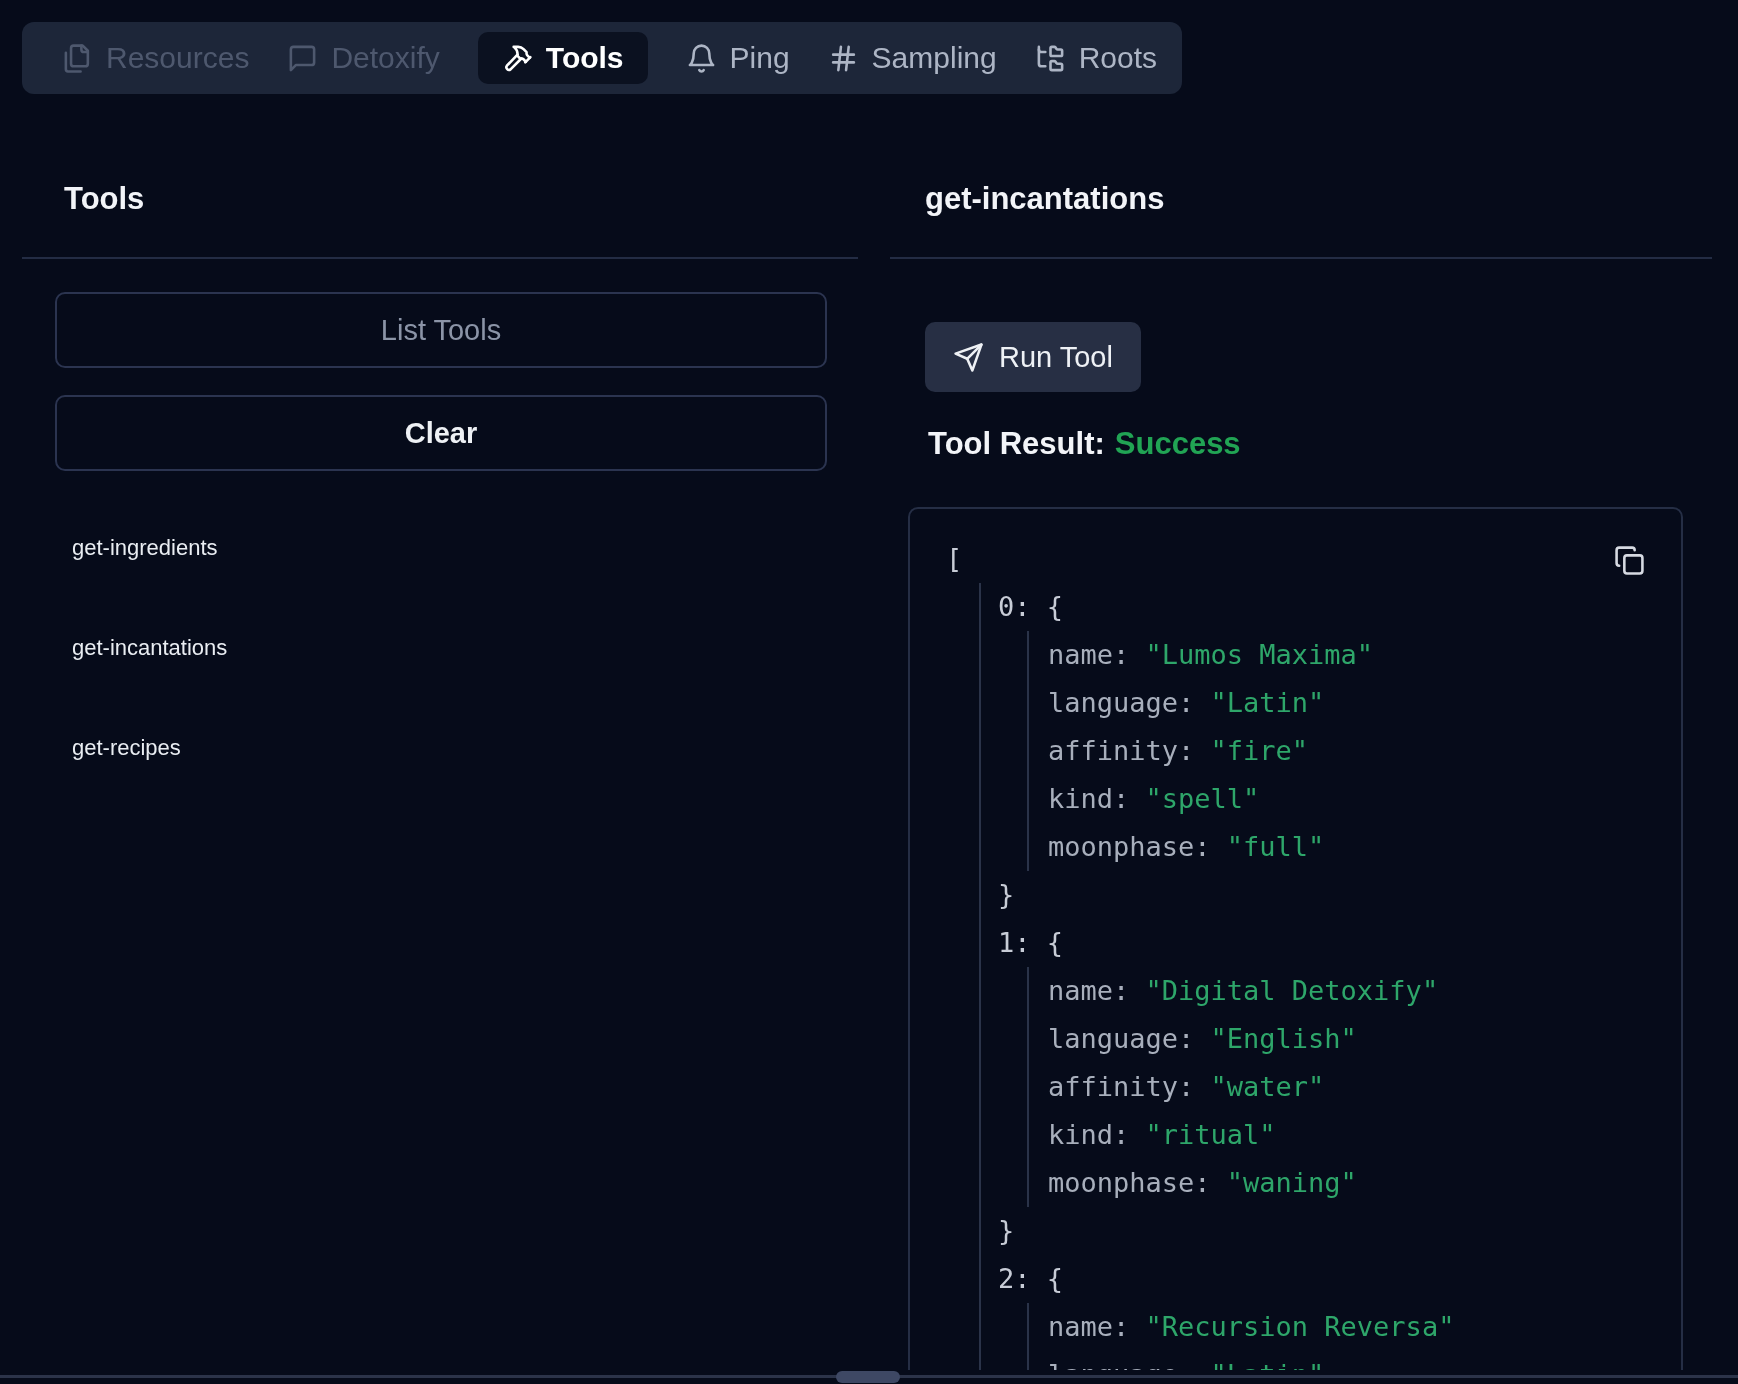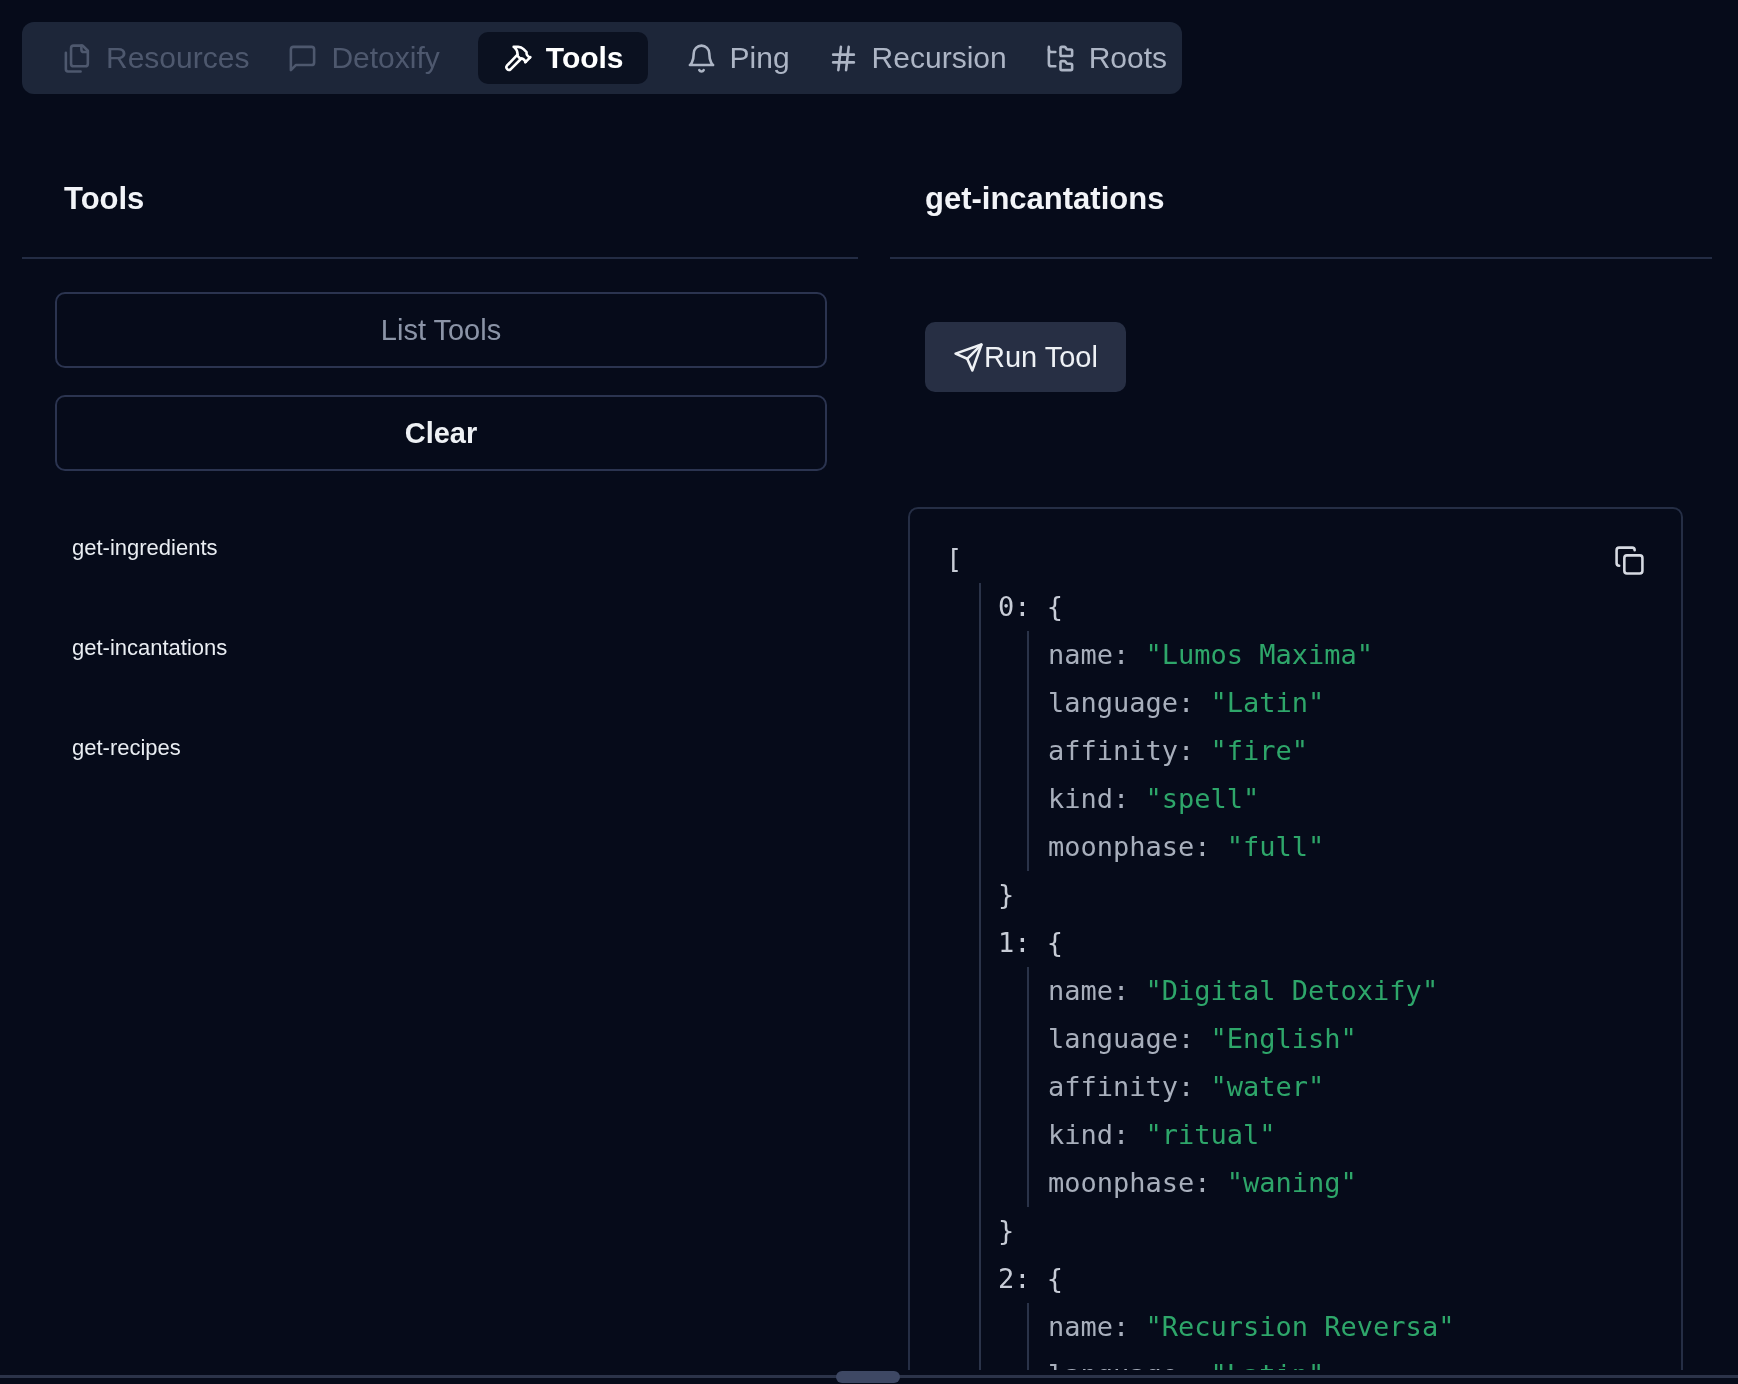--- a/index.html
+++ b/index.html
@@ -40,21 +40,21 @@
   .tool-item{position:absolute;left:50px;font-size:22px;line-height:40px;
     color:#e9edf2;cursor:pointer;}
   .tool-item.ti0{top:350px;}
   .tool-item.ti1{top:450px;}
   .tool-item.ti2{top:550px;}
 
   
   .run-btn{position:absolute;left:35px;top:144px;height:70px;padding:0 28px;
     background:var(--run-btn-bg,#272f44);border:none;border-radius:10px;
     color:var(--btn-fg,#eef1f5);font-family:inherit;font-size:29px;
-    display:flex;align-items:center;gap:0;cursor:pointer;}
+    display:flex;align-items:center;gap:15px;cursor:pointer;}
   .run-btn svg{width:31px;height:31px;}
   .result-line{position:absolute;left:38px;top:248px;font-size:31px;font-weight:700;
     color:var(--heading-fg,#f2f4f8);}
   .result-line .status{color:var(--success-green,#21a454);margin-left:10px;}
 
   
   .json-box{position:absolute;left:18px;top:329px;width:775px;height:960px;box-sizing:border-box;
     border:2px solid var(--box-border,#252e45);border-radius:10px;overflow:hidden;}
   .copy-btn{position:absolute;top:36px;right:36px;width:31px;height:31px;padding:0;
     background:none;border:none;color:#d6dae2;cursor:pointer;}
@@ -117,21 +117,21 @@
       </svg>
       <span>Ping</span>
     </button>
     <button class="tab">
       <svg class="ic" viewBox="0 0 24 24">
         <line x1="4" x2="20" y1="9" y2="9"></line>
           <line x1="4" x2="20" y1="15" y2="15"></line>
         <line x1="10" x2="8" y1="3" y2="21"></line>
           <line x1="16" x2="14" y1="3" y2="21"></line>
       </svg>
-      <span>Recursion</span>
+      <span>Sampling</span>
     </button>
     <button class="tab">
       <svg class="ic" viewBox="0 0 24 24">
         <path d="M20 10a1 1 0 0 0 1-1V6a1 1 0 0 0-1-1h-2.5a1 1 0 0 1-.8-.4l-.9-1.2A1 1 0 0 0 15 3h-2a1 1 0 0 0-1 1v5a1 1 0 0 0 1 1Z"></path>
         <path d="M20 21a1 1 0 0 0 1-1v-3a1 1 0 0 0-1-1h-2.5a1 1 0 0 1-.8-.4l-.9-1.2a1 1 0 0 0-.8-.4h-2a1 1 0 0 0-1 1v5a1 1 0 0 0 1 1Z"></path>
         <path d="M3 5a2 2 0 0 0 2 2h3"></path>
         <path d="M3 3v13a2 2 0 0 0 2 2h3"></path>
       </svg>
       <span>Roots</span>
     </button>
@@ -152,20 +152,23 @@
     <div class="divider"></div>
 
     <button class="run-btn">
       <svg class="ic" viewBox="0 0 24 24">
         <path d="m22 2-7 20-4-9-9-4Z"></path>
           <path d="M22 2 11 13"></path>
       </svg>
       <span>Run Tool</span>
     </button>
 
+    <div class="result-line">
+      <span>Tool Result:</span><span class="status">Success</span>
+    </div>
 
     <div class="json-box">
       <div class="guide g1"></div>
       <div class="guide g2a"></div>
       <div class="guide g2b"></div>
       <div class="guide g2c"></div>
       <div class="json-tree">
           <div class="jrow ind0"><span class="punct">[</span></div>
           <div class="jrow ind1"><span class="punct">0: {</span></div>
           <div class="jrow ind2"><span class="key">name:</span><span class="str"> "Lumos Maxima"</span></div>

